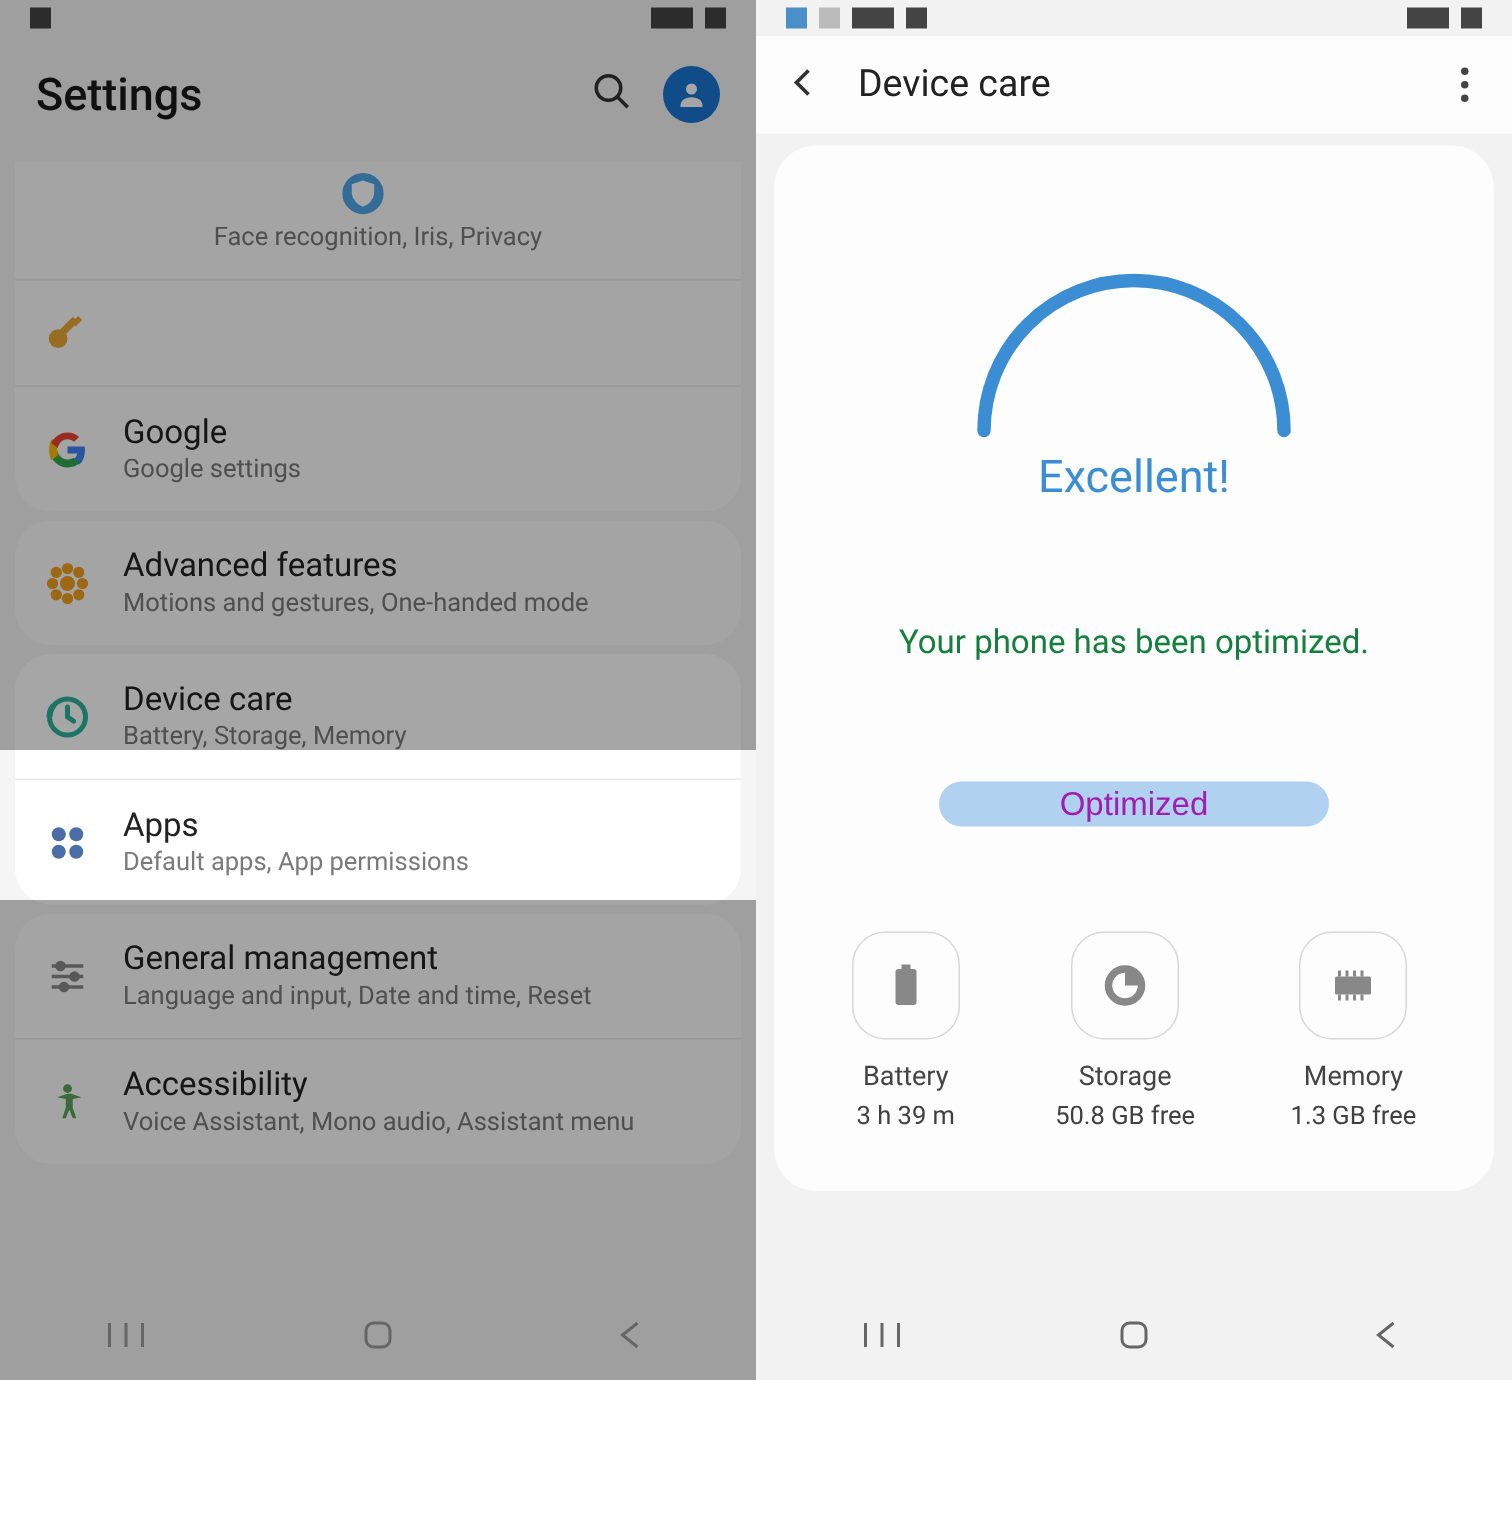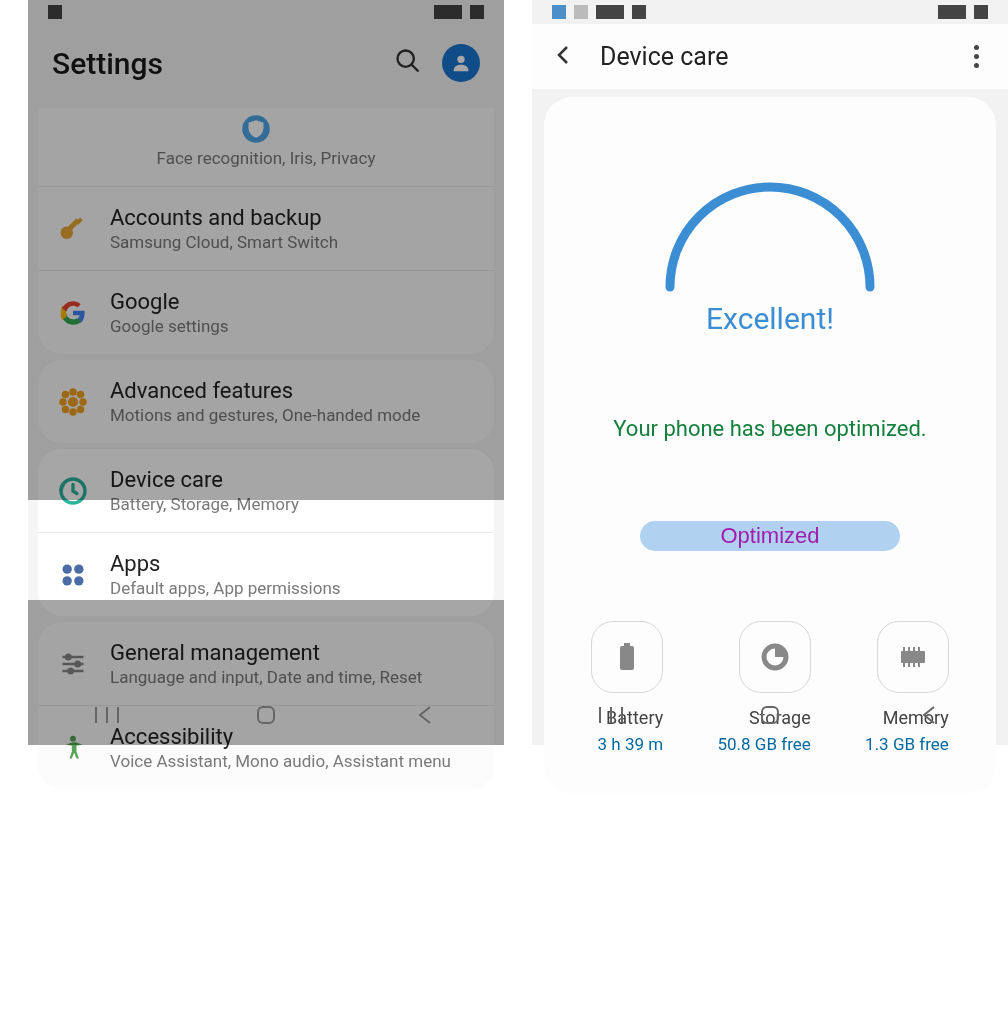--- a/index.html
+++ b/index.html
@@ -1,18 +1,18 @@
 <!DOCTYPE html>
 <html><head>
 <meta charset="utf-8">
 <style>
 * { box-sizing: border-box; margin: 0; padding: 0; }
 body { font-family: -apple-system, Roboto, "Segoe UI", sans-serif; background: #fff; width: 1008px; height: 1024px; overflow: hidden; }
 .container { display: flex; width: 1008px; height: 1024px; }
-.phone { width: 504px; height: 745px; position: relative; background: #f5f5f5; margin-left: 28px; }
+.phone { width: 504px; height: 920px; position: relative; background: #f5f5f5; }
 .phone-left { background: #f5f5f5; }
 .phone-right { background: #f2f2f2; }
 
 
 .statusbar { height: 24px; display: flex; justify-content: space-between; align-items: center; padding: 0 20px; }
 .status-left, .status-right { display: flex; gap: 8px; }
 .status-block { width: 14px; height: 14px; background: #444; }
 .status-wide { width: 28px; height: 14px; background: #444; }
 
 
@@ -56,24 +56,24 @@
 
 .care-card { background: #fdfdfd; margin: 8px 12px 12px 12px; border-radius: 28px; padding: 30px 20px 40px 20px; display: flex; flex-direction: column; align-items: center; }
 .gauge { width: 260px; height: 140px; position: relative; margin-top: 30px; }
 .gauge svg { width: 100%; height: 100%; }
 .score { font-size: 60px; color: #3b8dd4; text-align: center; font-weight: 300; margin-top: -50px; }
 .score-label { font-size: 30px; color: #3b8dd4; margin-top: 4px; }
 .optimized-text { font-size: 22px; color: #15803d; margin-top: 80px; }
 .optimized-btn { margin-top: 80px; background: #b1d1f0; color: #a21caf; font-size: 22px; padding: 2px 80px; border-radius: 30px; border: none; }
 
 .care-stats { display: flex; justify-content: space-around; width: 100%; margin-top: 70px; }
-.stat { display: flex; flex-direction: column; align-items: flex-end; }
+.stat { display: flex; flex-direction: column; align-items: center; }
 .stat-icon { width: 72px; height: 72px; border: 1px solid #d8d8d8; border-radius: 22px; display: flex; align-items: center; justify-content: center; color: #888; }
 .stat-label { font-size: 18px; color: #444; margin-top: 14px; }
-.stat-value { font-size: 17px; color: #0369a1; margin-top: 6px; }
+.stat-value { font-size: 17px; color: #404040; margin-top: 6px; }
 
 
 .icon-blue { color: #2196f3; }
 .icon-yellow { color: #f0a020; }
 .icon-orange { color: #f5a623; }
 .icon-teal { color: #2bb39b; }
 .icon-bluedots { color: #4a6da7; }
 .icon-gray { color: #888; }
 .icon-green { color: #4a9c4a; }
 </style>
@@ -123,24 +123,20 @@
           <div class="settings-sub">Face recognition, Iris, Privacy</div>
         </div>
       </div>
       <div class="settings-item">
         <div class="settings-icon icon-yellow">
           <svg width="30" height="30" viewBox="0 0 24 24" fill="#e8a838">
               <circle cx="7" cy="15" r="5"></circle>
               <rect x="10" y="3" width="4" height="12" transform="rotate(45 12 9)"></rect>
               <rect x="16" y="3" width="3" height="5" transform="rotate(45 17 5)"></rect>
             </svg>
-        </div>
-        <div class="settings-text">
-          <div class="settings-title-txt">Accounts and backup</div>
-          <div class="settings-sub">Samsung Cloud, Smart Switch</div>
         </div>
       </div>
       <div class="settings-item">
         <div class="settings-icon">
           <svg width="28" height="28" viewBox="0 0 24 24">
               <path fill="#4285F4" d="M22 12c0-.7-.1-1.4-.2-2H12v4h5.6c-.3 1.4-1 2.6-2.2 3.4v2.8h3.6C21 18.2 22 15.3 22 12z"></path>
               <path fill="#34A853" d="M12 22c3 0 5.5-1 7-2.8l-3.6-2.8c-1 .7-2.2 1-3.4 1-2.6 0-4.8-1.8-5.6-4.2H2.7v2.8C4.5 19.6 8 22 12 22z"></path>
               <path fill="#FBBC05" d="M6.4 13.2c-.2-.7-.4-1.4-.4-2.2s.2-1.5.4-2.2V6H2.7C2 7.8 1.5 9.8 1.5 12s.5 4.2 1.2 6l3.7-2.8z"></path>
               <path fill="#EA4335" d="M12 5.8c1.5 0 2.8.5 3.8 1.5l2.8-2.8C16.8 2.8 14.5 2 12 2 8 2 4.5 4.4 2.7 8l3.7 2.8C7.2 7.6 9.4 5.8 12 5.8z"></path>
             </svg>

